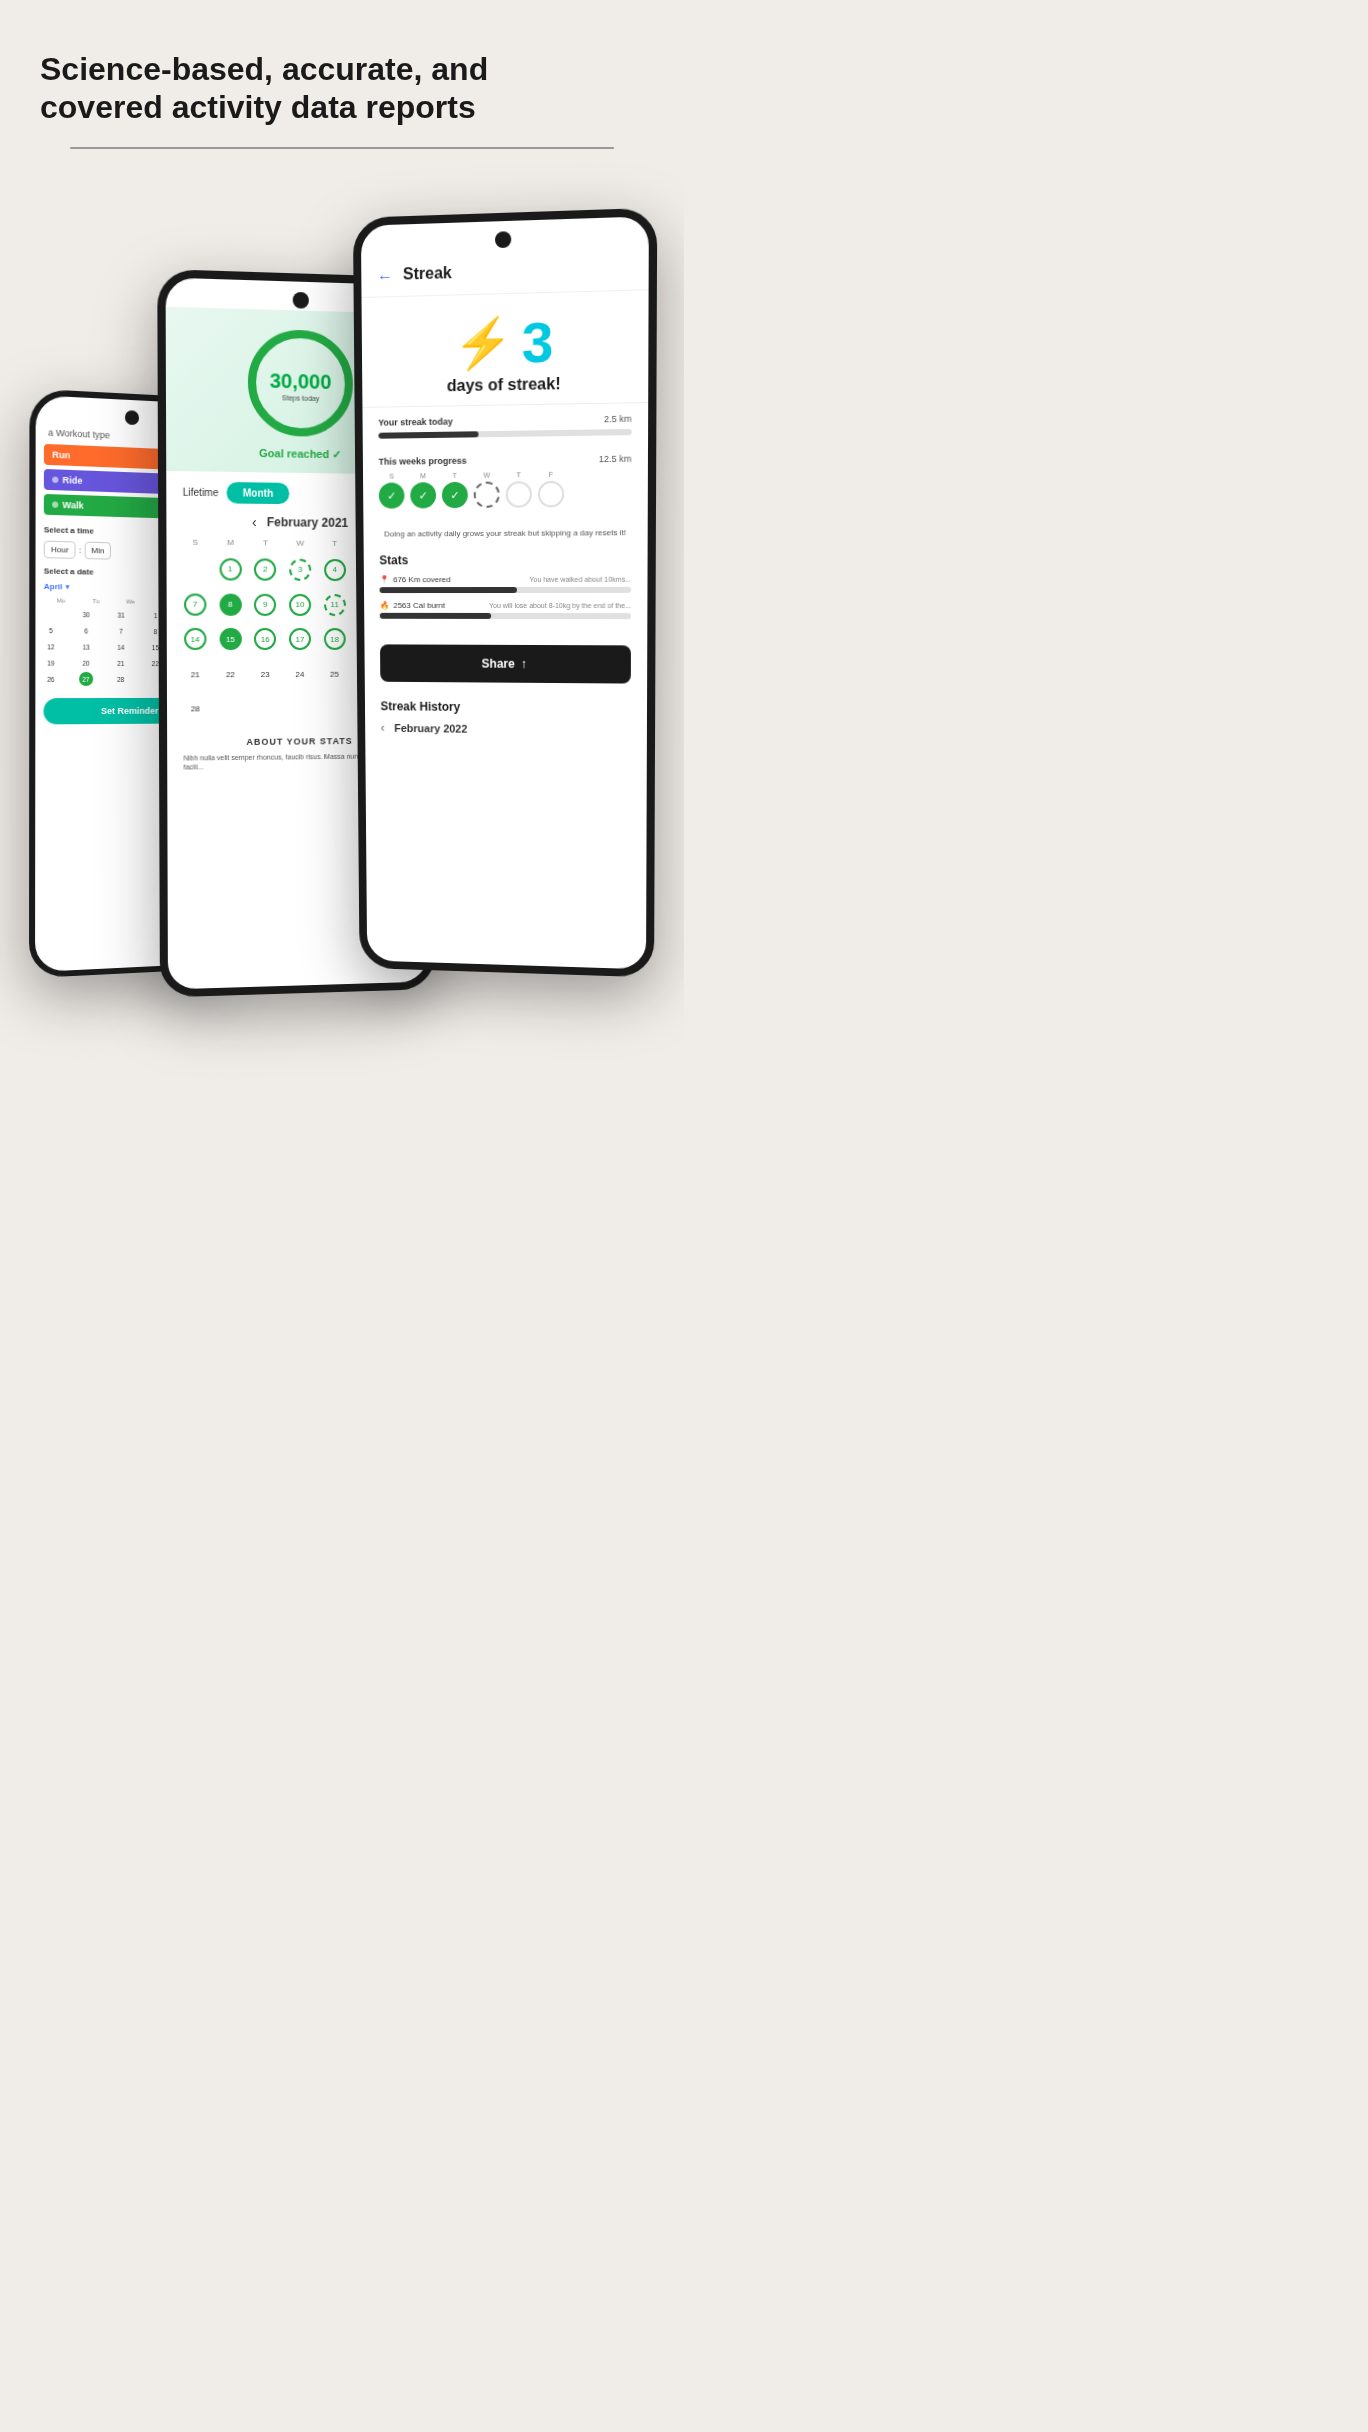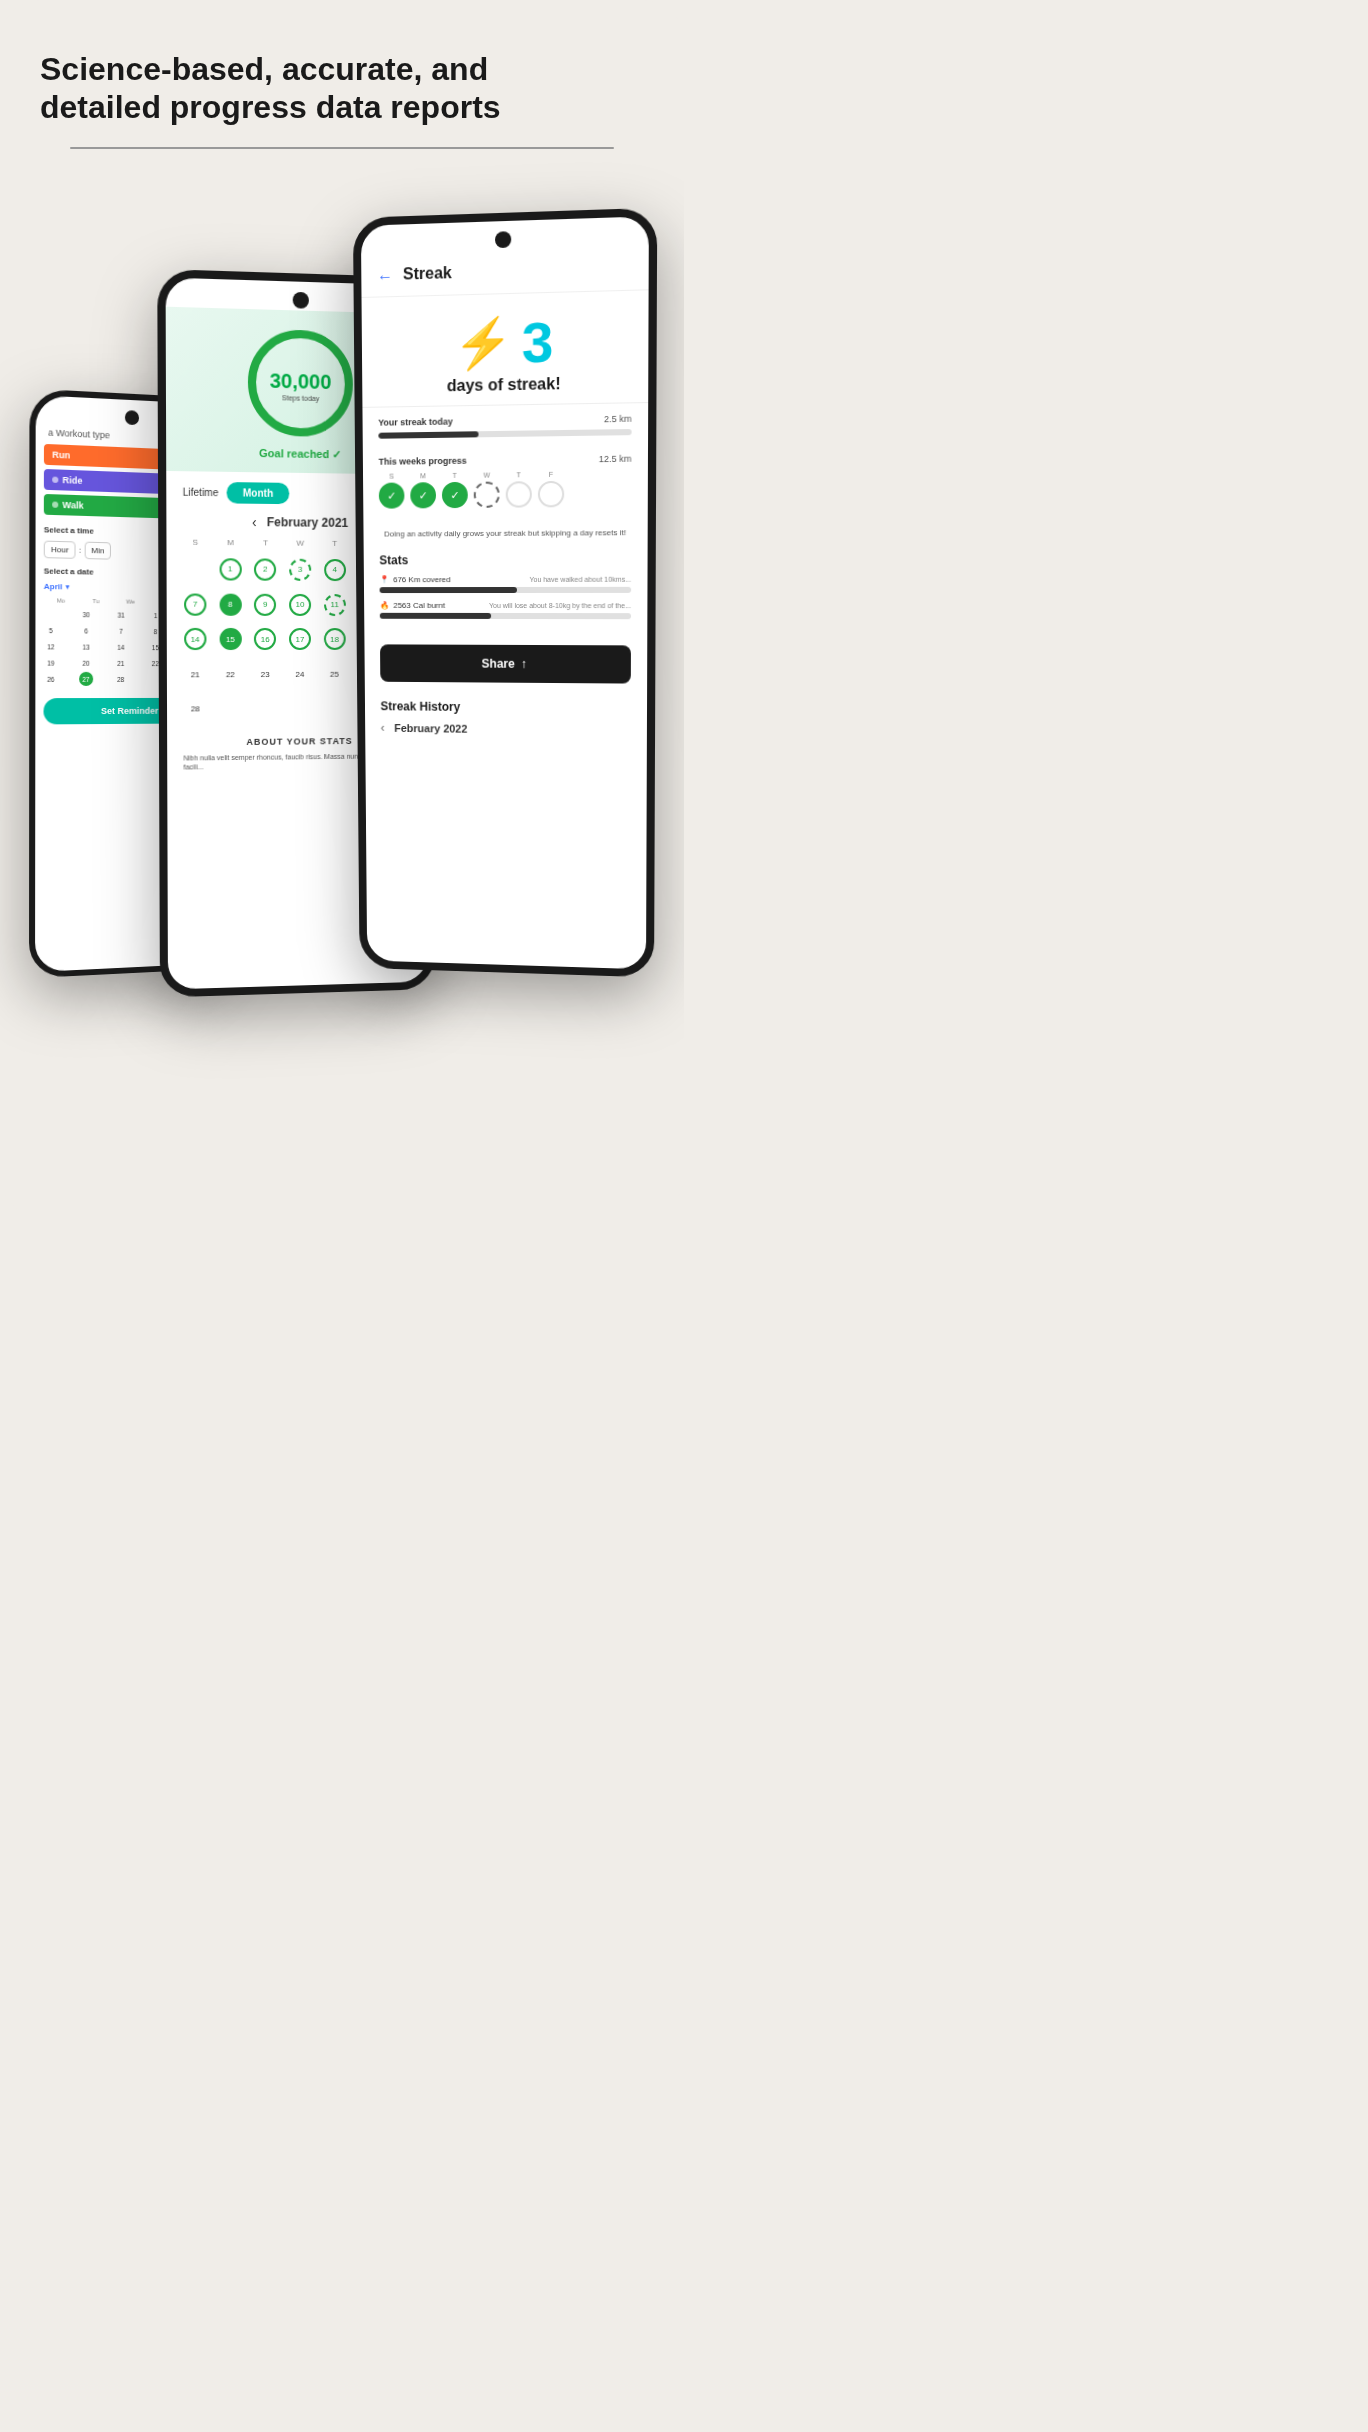--- a/index.html
+++ b/index.html
@@ -723,21 +723,21 @@
     }
   </style>
 </head>
 <body>
 
 <div class="page-wrapper">
 
   <div class="header">
     <div class="header-title">
       <span>Science-based, accurate, and</span><br>
-      <span>detailed progress data reports</span>
+      <span>covered activity data reports</span>
     </div>
     <div class="header-divider"></div>
   </div>
 
   <div class="phones-container">
 
     <div class="phone phone-left">
       <div class="notch"></div>
       <div class="phone-left-content">
 

